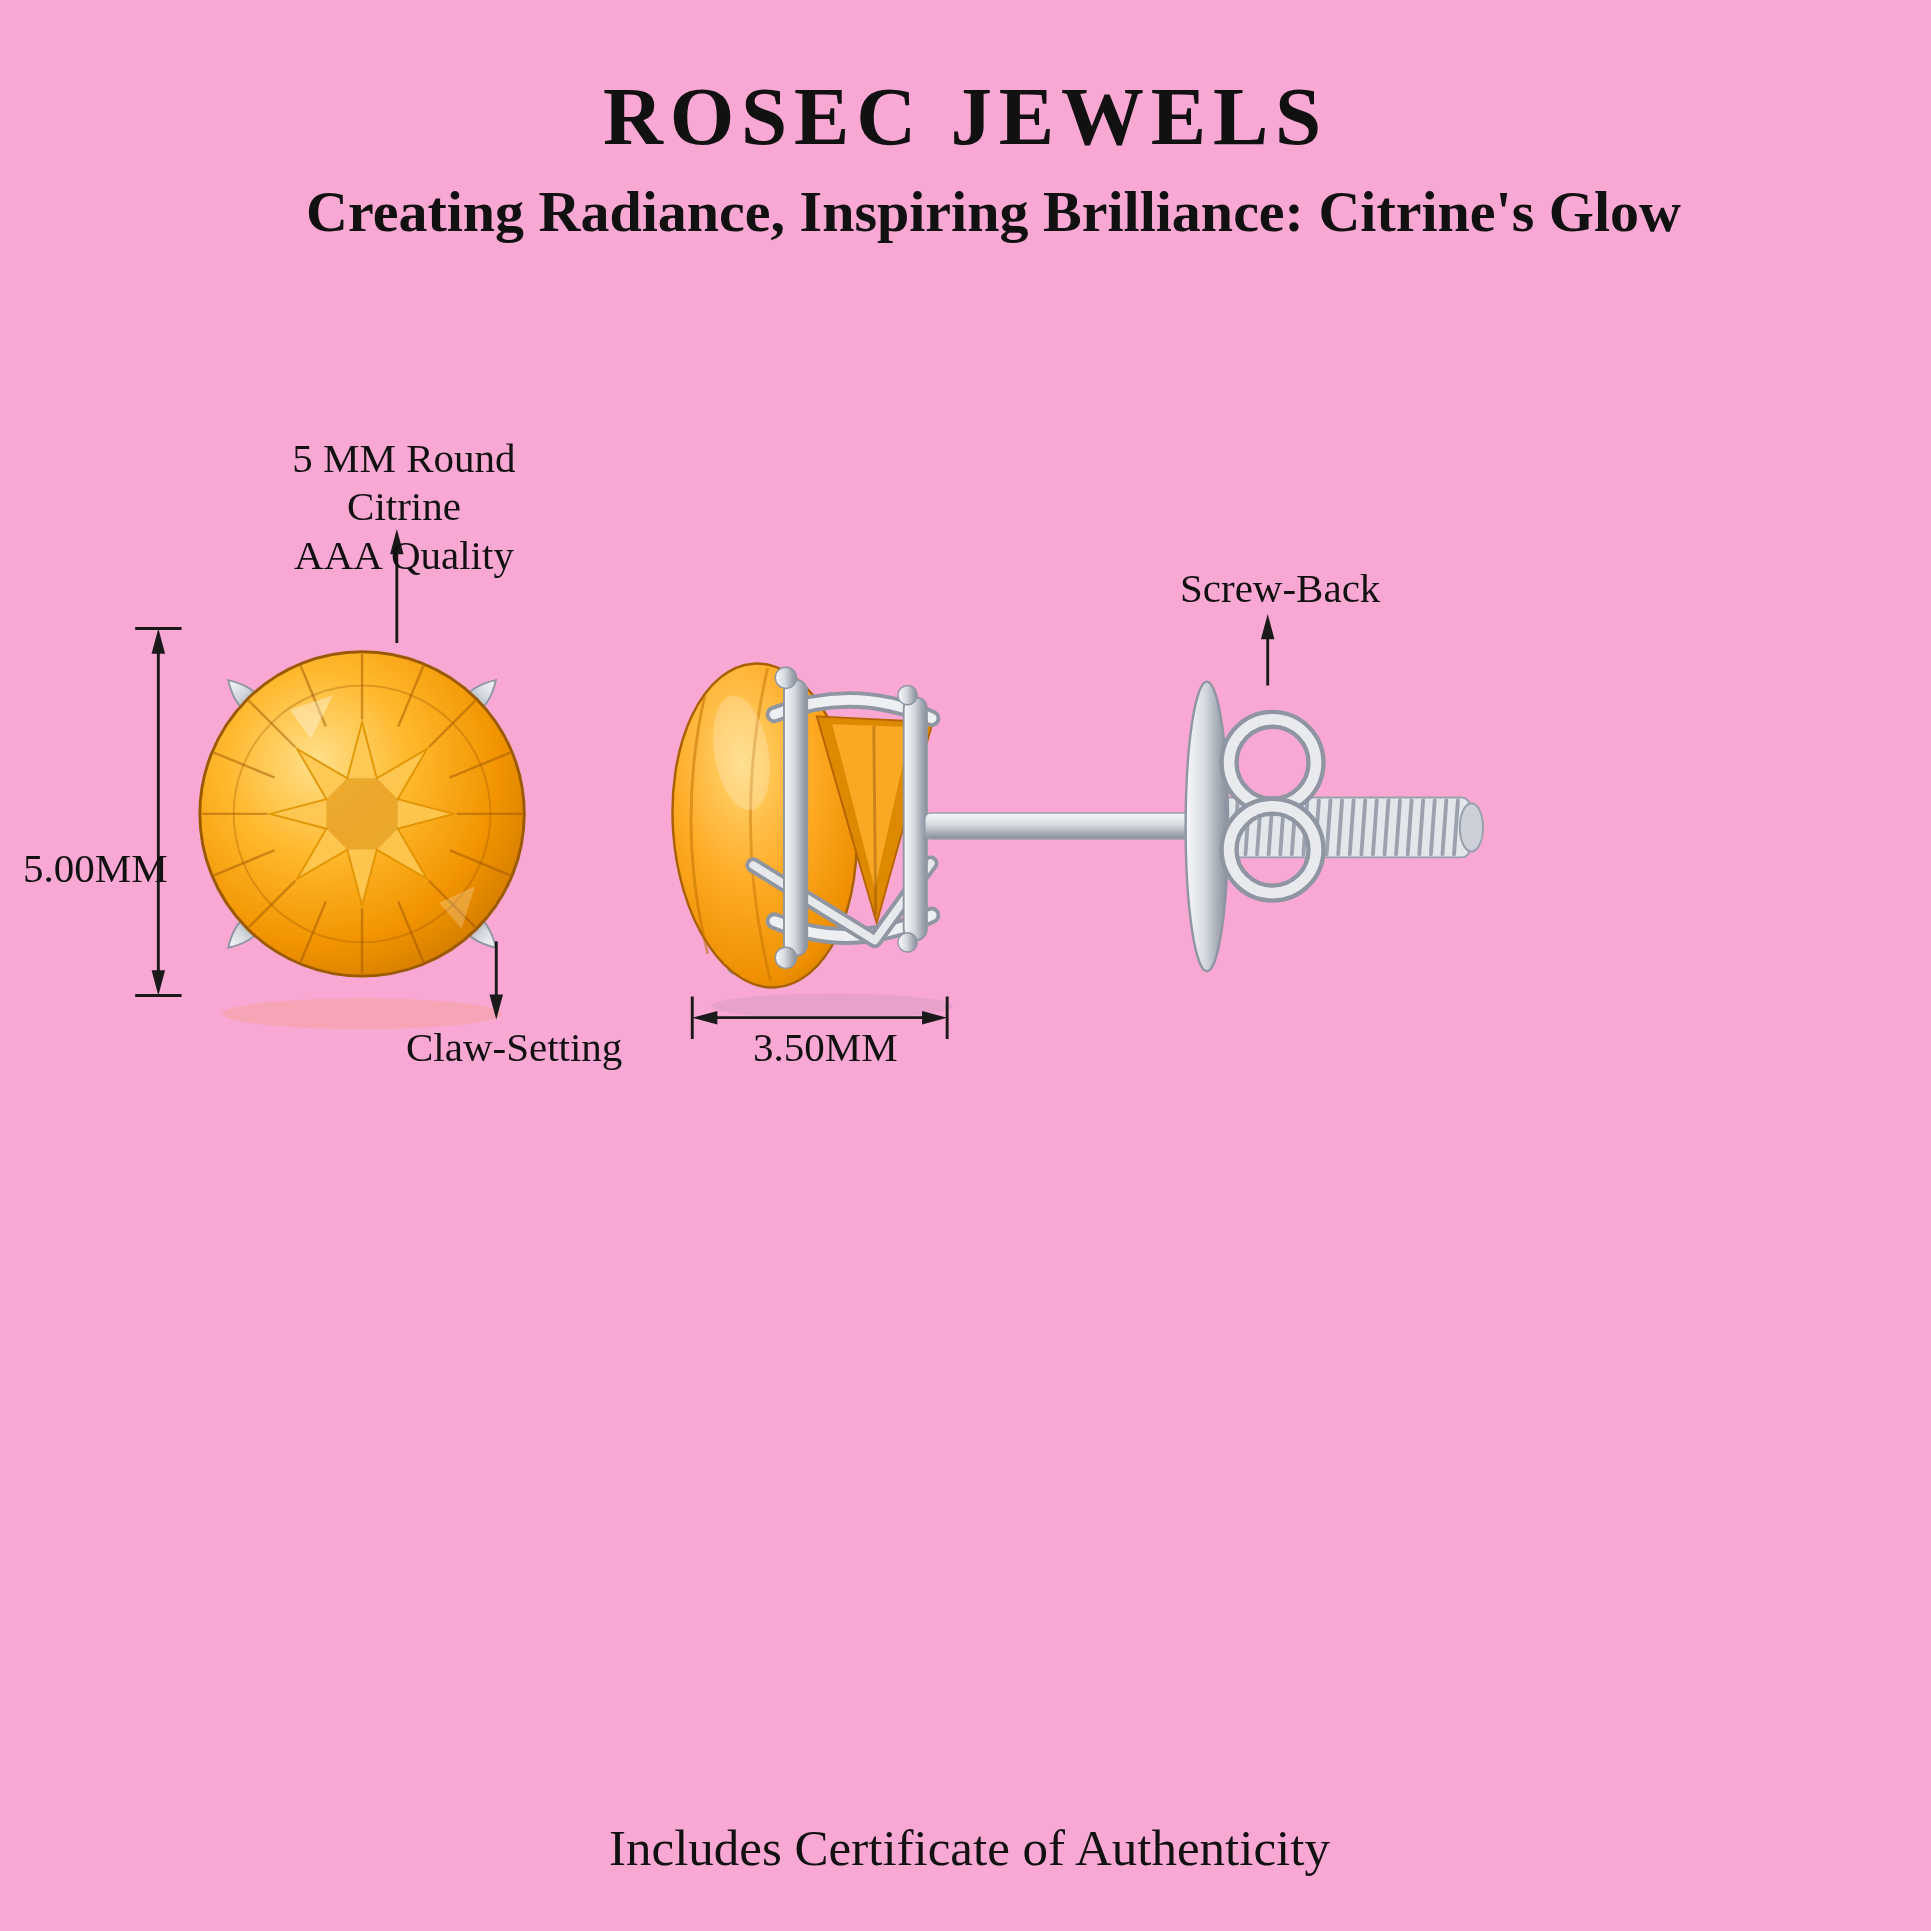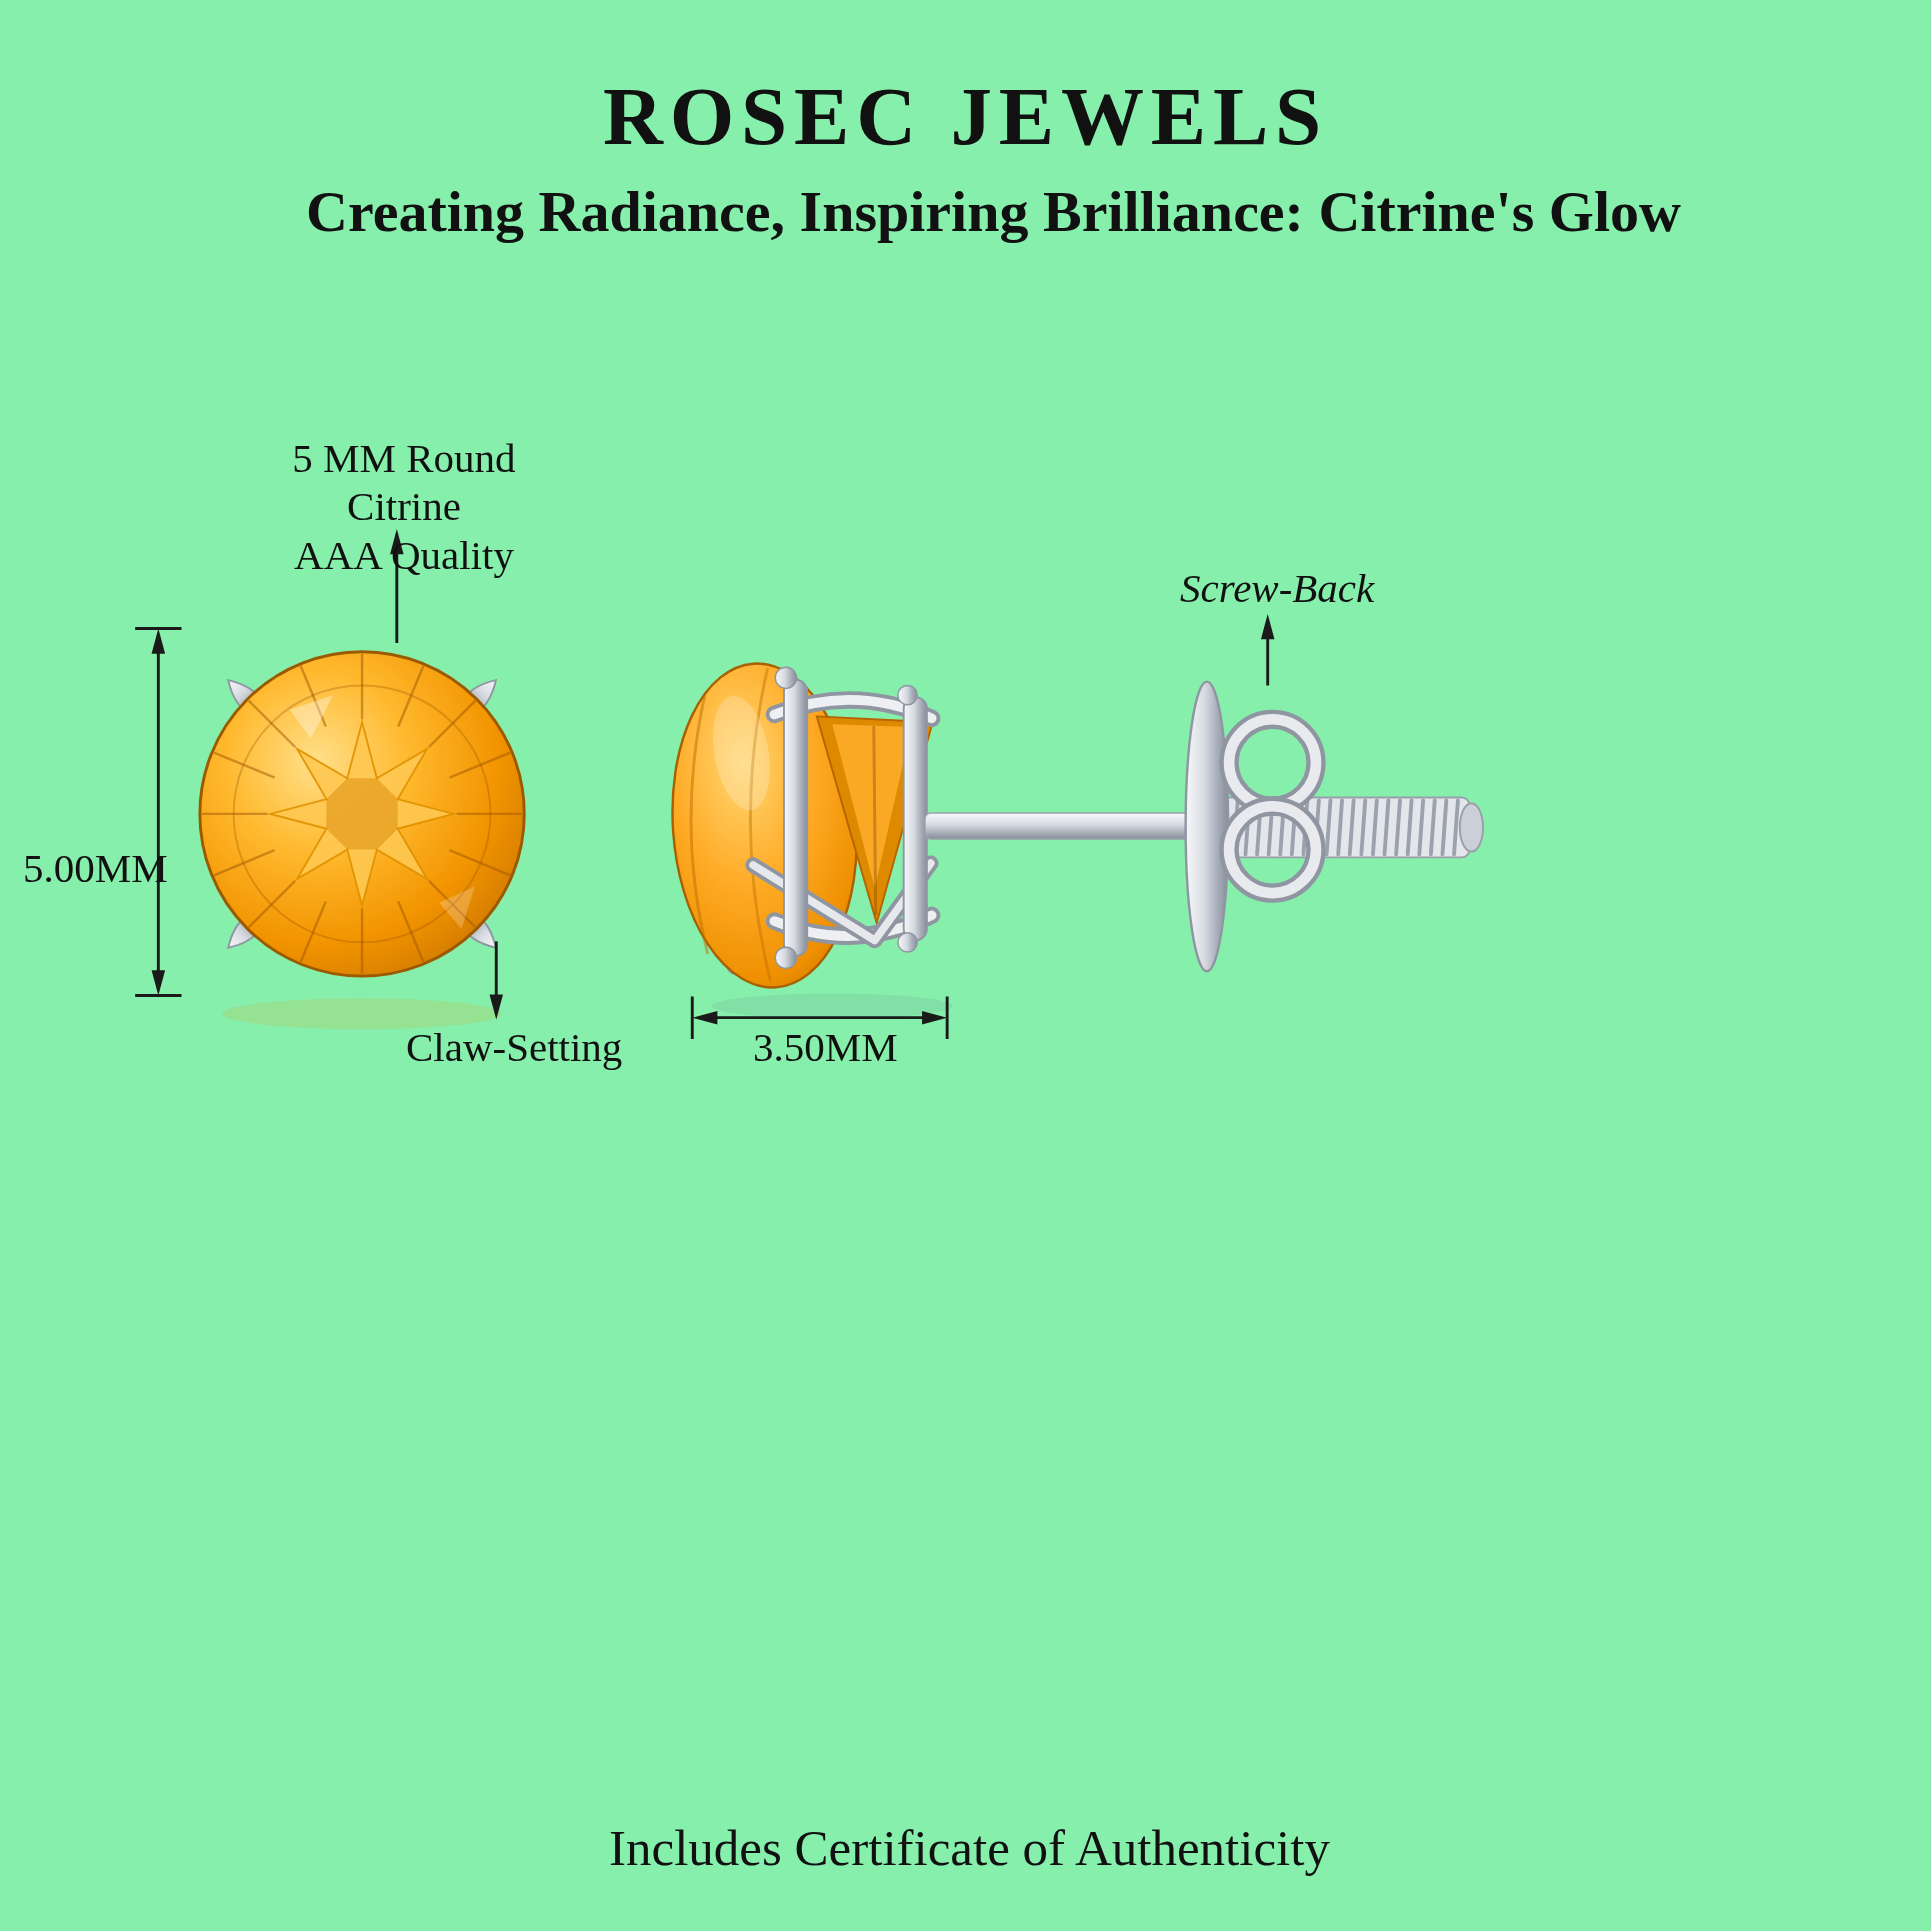--- a/index.html
+++ b/index.html
@@ -1,20 +1,20 @@
 <!DOCTYPE html>
 <html><head>
 <meta charset="utf-8">
 <style>
   html, body { margin: 0; padding: 0; background: #ffffff; }
   #canvas {
     position: relative;
     width: 1931px;
     height: 1931px;
-    background: #86efac;
+    background: #f9a8d4;
     font-family: "Liberation Serif", serif;
     color: #111111;
     overflow: hidden;
   }
   .abs { position: absolute; }
   .brand {
     top: 75px; left: 0; width: 100%;
     text-align: center;
     font-size: 83px; font-weight: 700;
     letter-spacing: 6.8px;
@@ -30,21 +30,21 @@
   .anno {
     font-size: 41px; line-height: 1.18;
     white-space: nowrap;
   }
   .stone-label {
     top: 434px; left: 240px; width: 328px;
     text-align: center; white-space: normal;
   }
   .dim-height { top: 812px; left: 23px; margin-top: 32px; }
   .claw-label { top: 1023px; left: 406px; }
-  .screw-label { top: 564px; left: 1180px; width: 179px; text-align: center; font-style: italic; }
+  .screw-label { top: 564px; left: 1180px; width: 179px; text-align: center; }
   .dim-width { top: 1023px; left: 753px; }
   .footer {
     top: 1819px; left: 4px; width: 100%;
     text-align: center;
     font-size: 51px; font-weight: 500;
   }
   svg { position: absolute; top: 0; left: 0; }
 </style>
 </head>
 <body>

